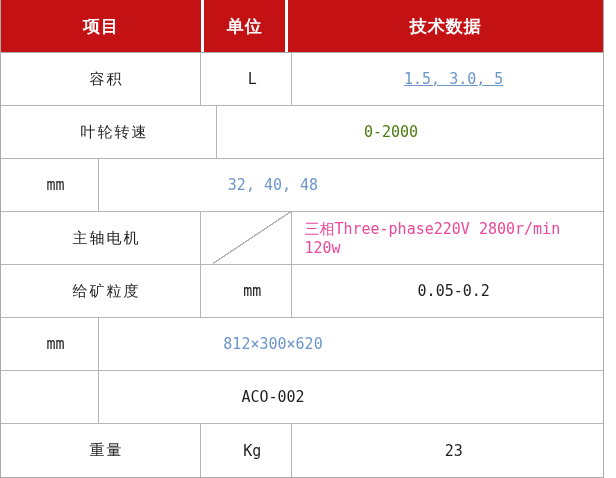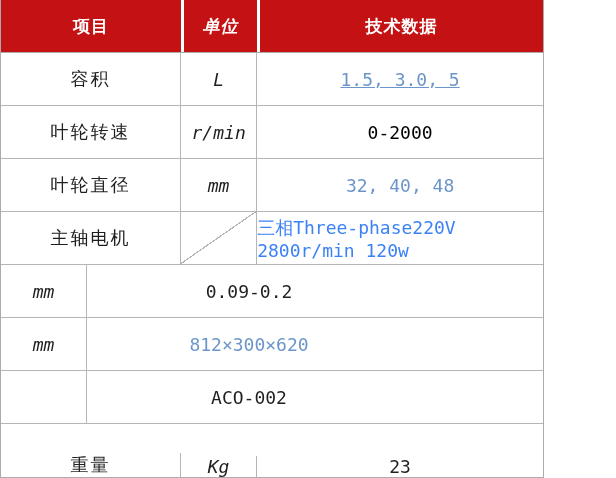--- a/index.html
+++ b/index.html
@@ -2,48 +2,48 @@
 <html><head>
 <meta charset="utf-8">
 <style>
   * { margin:0; padding:0; box-sizing:border-box; }
   html,body { background:#ffffff; }
   body {
     width:616px; height:478px;
     font-family:"Liberation Sans","DejaVu Sans",sans-serif;
   }
   .spec-table {
-    width:544px; height:478px;
+    width:604px; height:478px;
     border-left:1px solid #ababab;
     border-right:1px solid #ababab;
     border-bottom:1px solid #ababab;
   }
   .hdr-row {
     display:flex; height:53px;
     background:#c41114;
     border-bottom:1px solid #ababab;
   }
   .hdr-cell {
     display:flex; align-items:center; justify-content:center;
     color:#ffffff; font-weight:bold; font-size:17px;
     letter-spacing:1px;
   }
   .hdr-cell.c2, .hdr-cell.c3 { border-left:3px solid #ffffff; }
   .row {
     display:flex; height:53px;
     border-bottom:1px solid #b5b5b5;
     background:#ffffff;
   }
-  .row:last-child { border-bottom:none;align-items:flex-end; }
+  .row:last-child { border-bottom:none; }
   .c1 { width:204px; }
-  .c2 { width:86px;font-style:italic; }
+  .c2 { width:86px; }
   .c3 { width:324px; }
   .cell {
     display:flex; align-items:center; justify-content:center;
-    font-size:18px; color:#1f1f1f;
+    font-size:15px; color:#1f1f1f;margin-left:12px;
   }
   .cell.c1, .cell.c2 { border-right:1px solid #b5b5b5; }
   .item-cell { letter-spacing:2px; }
   .mono {
     font-family:"DejaVu Sans Mono","Liberation Mono",monospace;
     letter-spacing:0;
   }
   .diag {
     background:linear-gradient(to bottom right,
       transparent calc(50% - 1px),
@@ -64,39 +64,38 @@
   </div>
 
   <div class="row">
     <div class="cell c1 item-cell">容积</div>
     <div class="cell c2 mono">L</div>
     <div class="cell c3 mono" style="color: rgb(108, 149, 202); text-decoration: underline;">1.5, 3.0, 5</div>
   </div>
 
   <div class="row">
     <div class="cell c1 item-cell">叶轮转速</div>
-    <div class="cell c2 mono">r/min</div>
-    <div class="cell c3 mono" style="color: #000000;">0-2000</div>
+    <div class="cell c3 mono" style="color: #4d7c0f;">0-2000</div>
   </div>
 
   <div class="row">
-    <div class="cell c1 item-cell">叶轮直径</div>
     <div class="cell c2 mono">mm</div>
     <div class="cell c3 mono" style="color: rgb(108, 149, 202);">32, 40, 48</div>
   </div>
 
   <div class="row">
     <div class="cell c1 item-cell">主轴电机</div>
     <div class="cell c2 diag"></div>
-    <div class="cell c3 mono" style="color: #3b82f6;">三相Three-phase220V 2800r/min 120w</div>
+    <div class="cell c3 mono" style="color: #ec4899;">三相Three-phase220V 2800r/min 120w</div>
   </div>
 
   <div class="row">
+    <div class="cell c1 item-cell">给矿粒度</div>
     <div class="cell c2 mono">mm</div>
-    <div class="cell c3 mono" style="color: rgb(31, 31, 31);">0.09-0.2</div>
+    <div class="cell c3 mono" style="color: rgb(31, 31, 31);">0.05-0.2</div>
   </div>
 
   <div class="row">
     <div class="cell c2 mono">mm</div>
     <div class="cell c3 mono" style="color: rgb(108, 149, 202);">812×300×620</div>
   </div>
 
   <div class="row">
     <div class="cell c2 mono"></div>
     <div class="cell c3 mono" style="color: rgb(31, 31, 31);">ACO-002</div>

